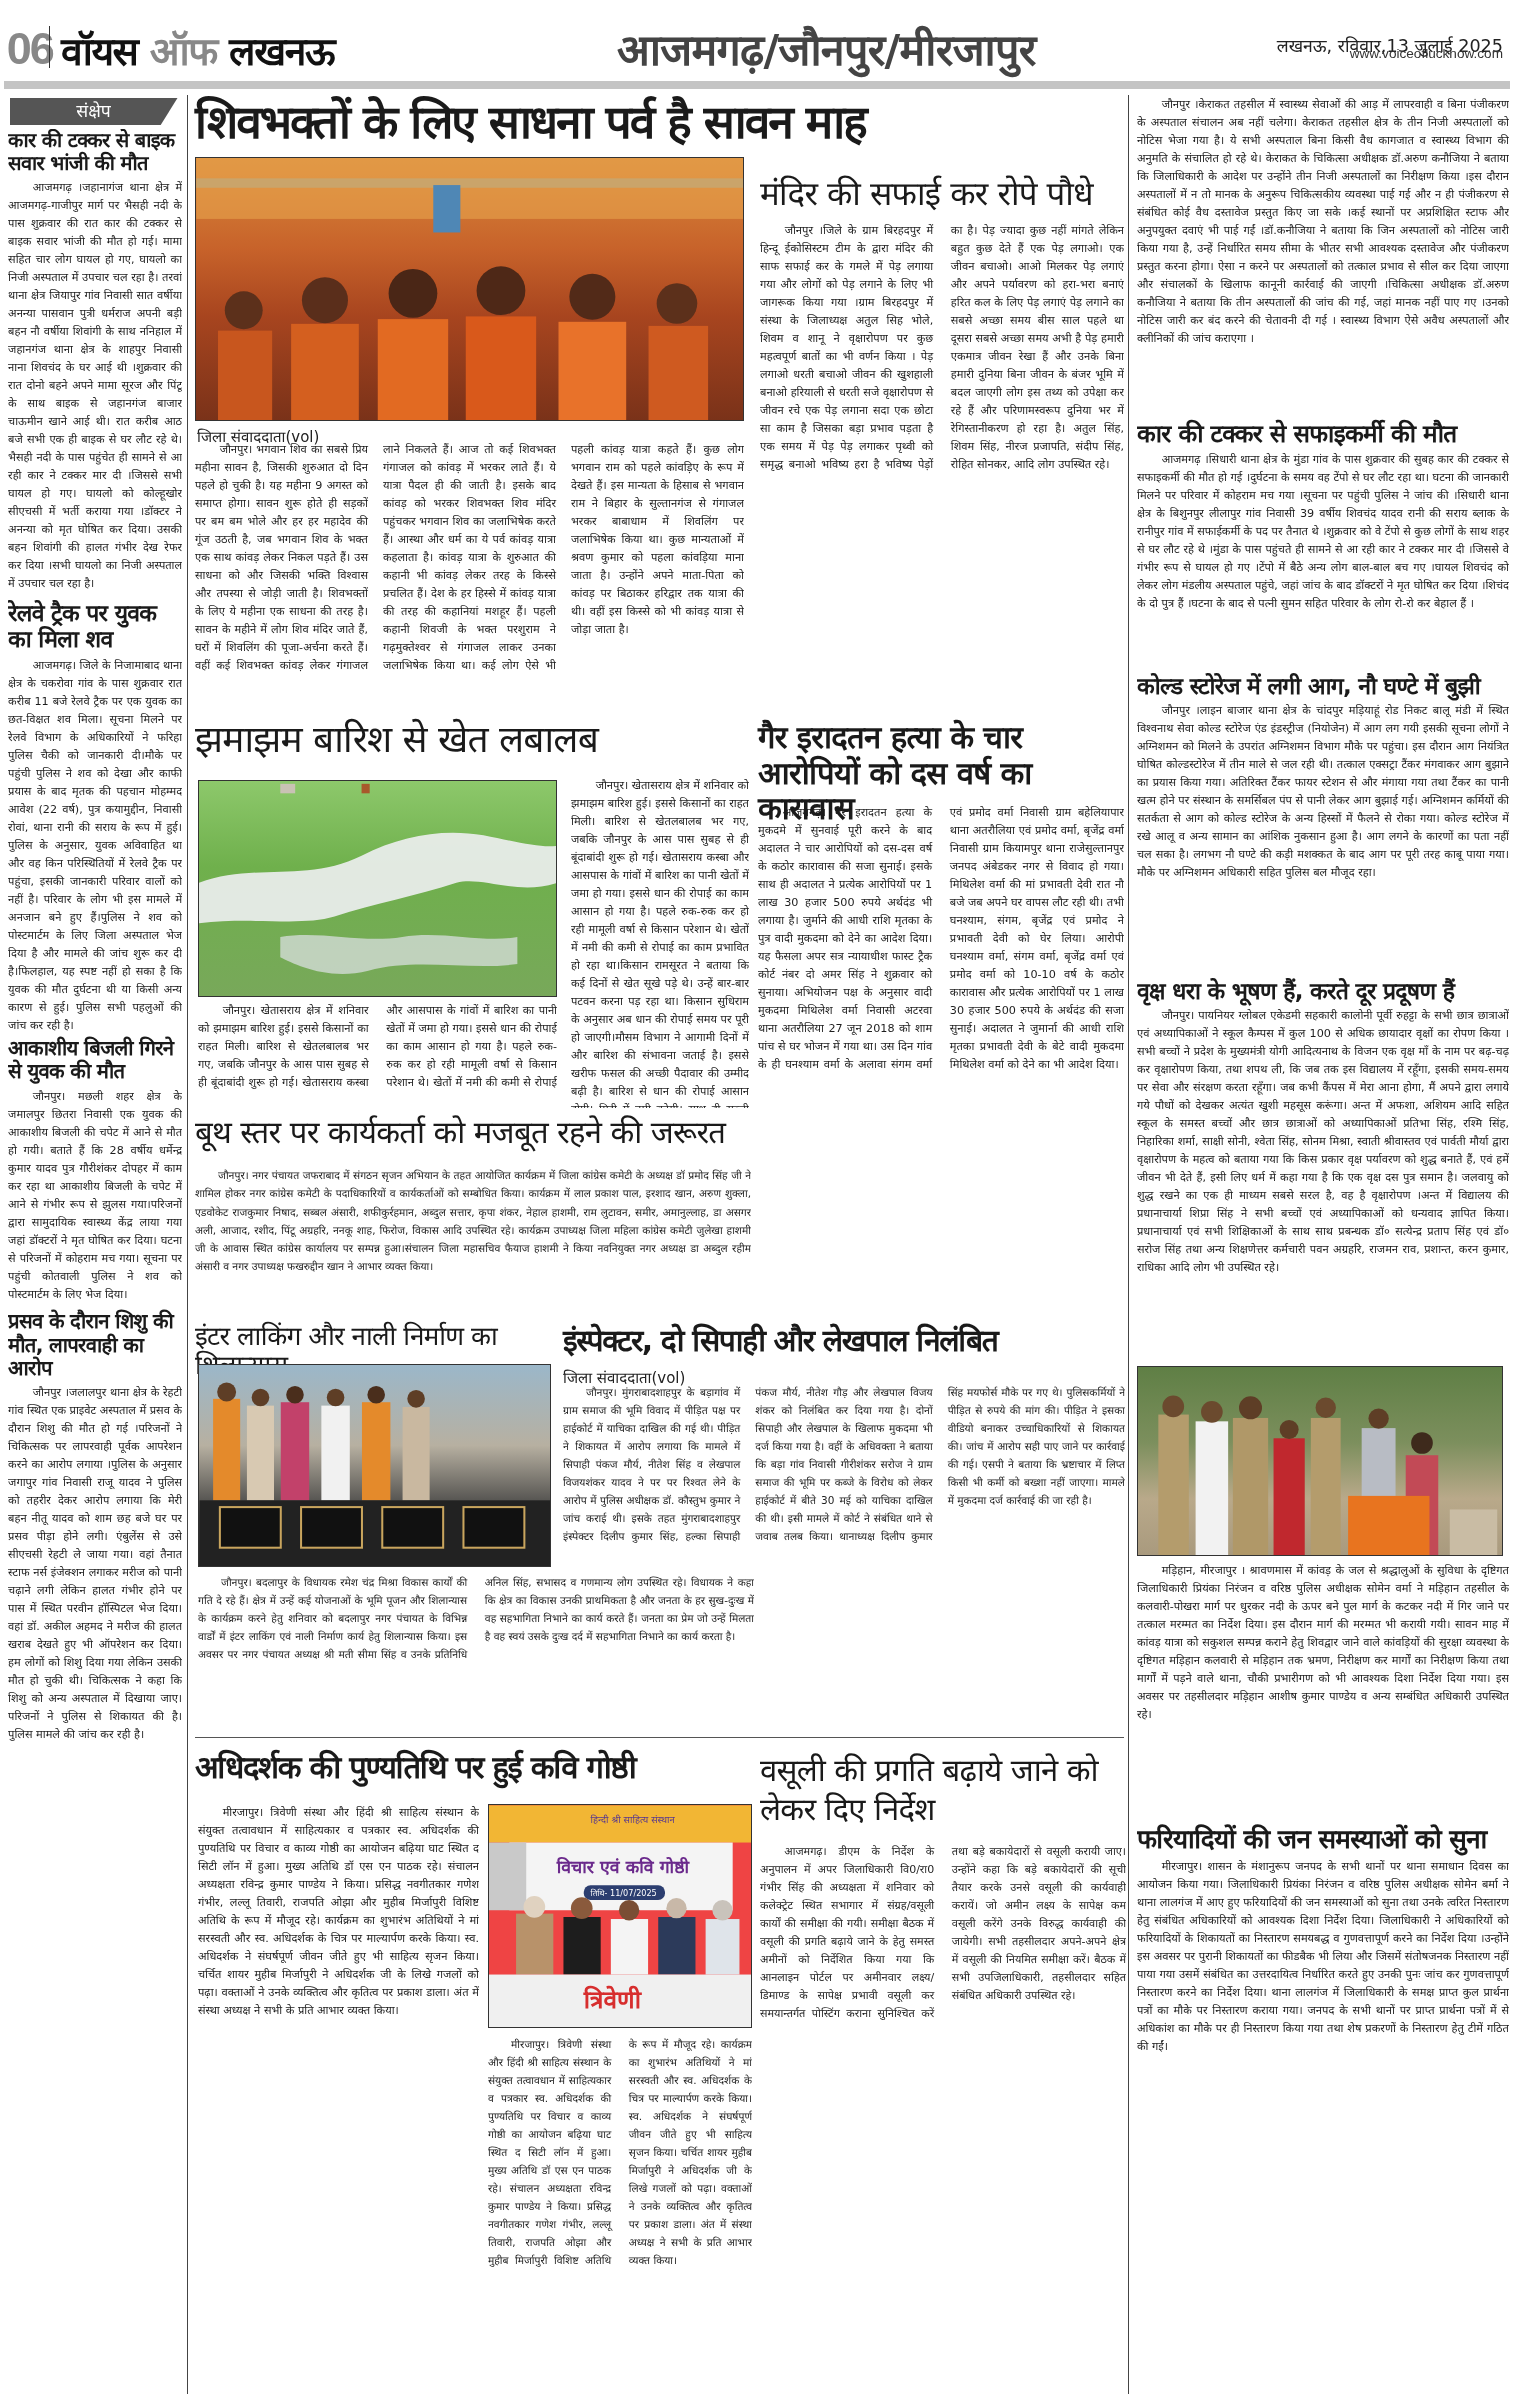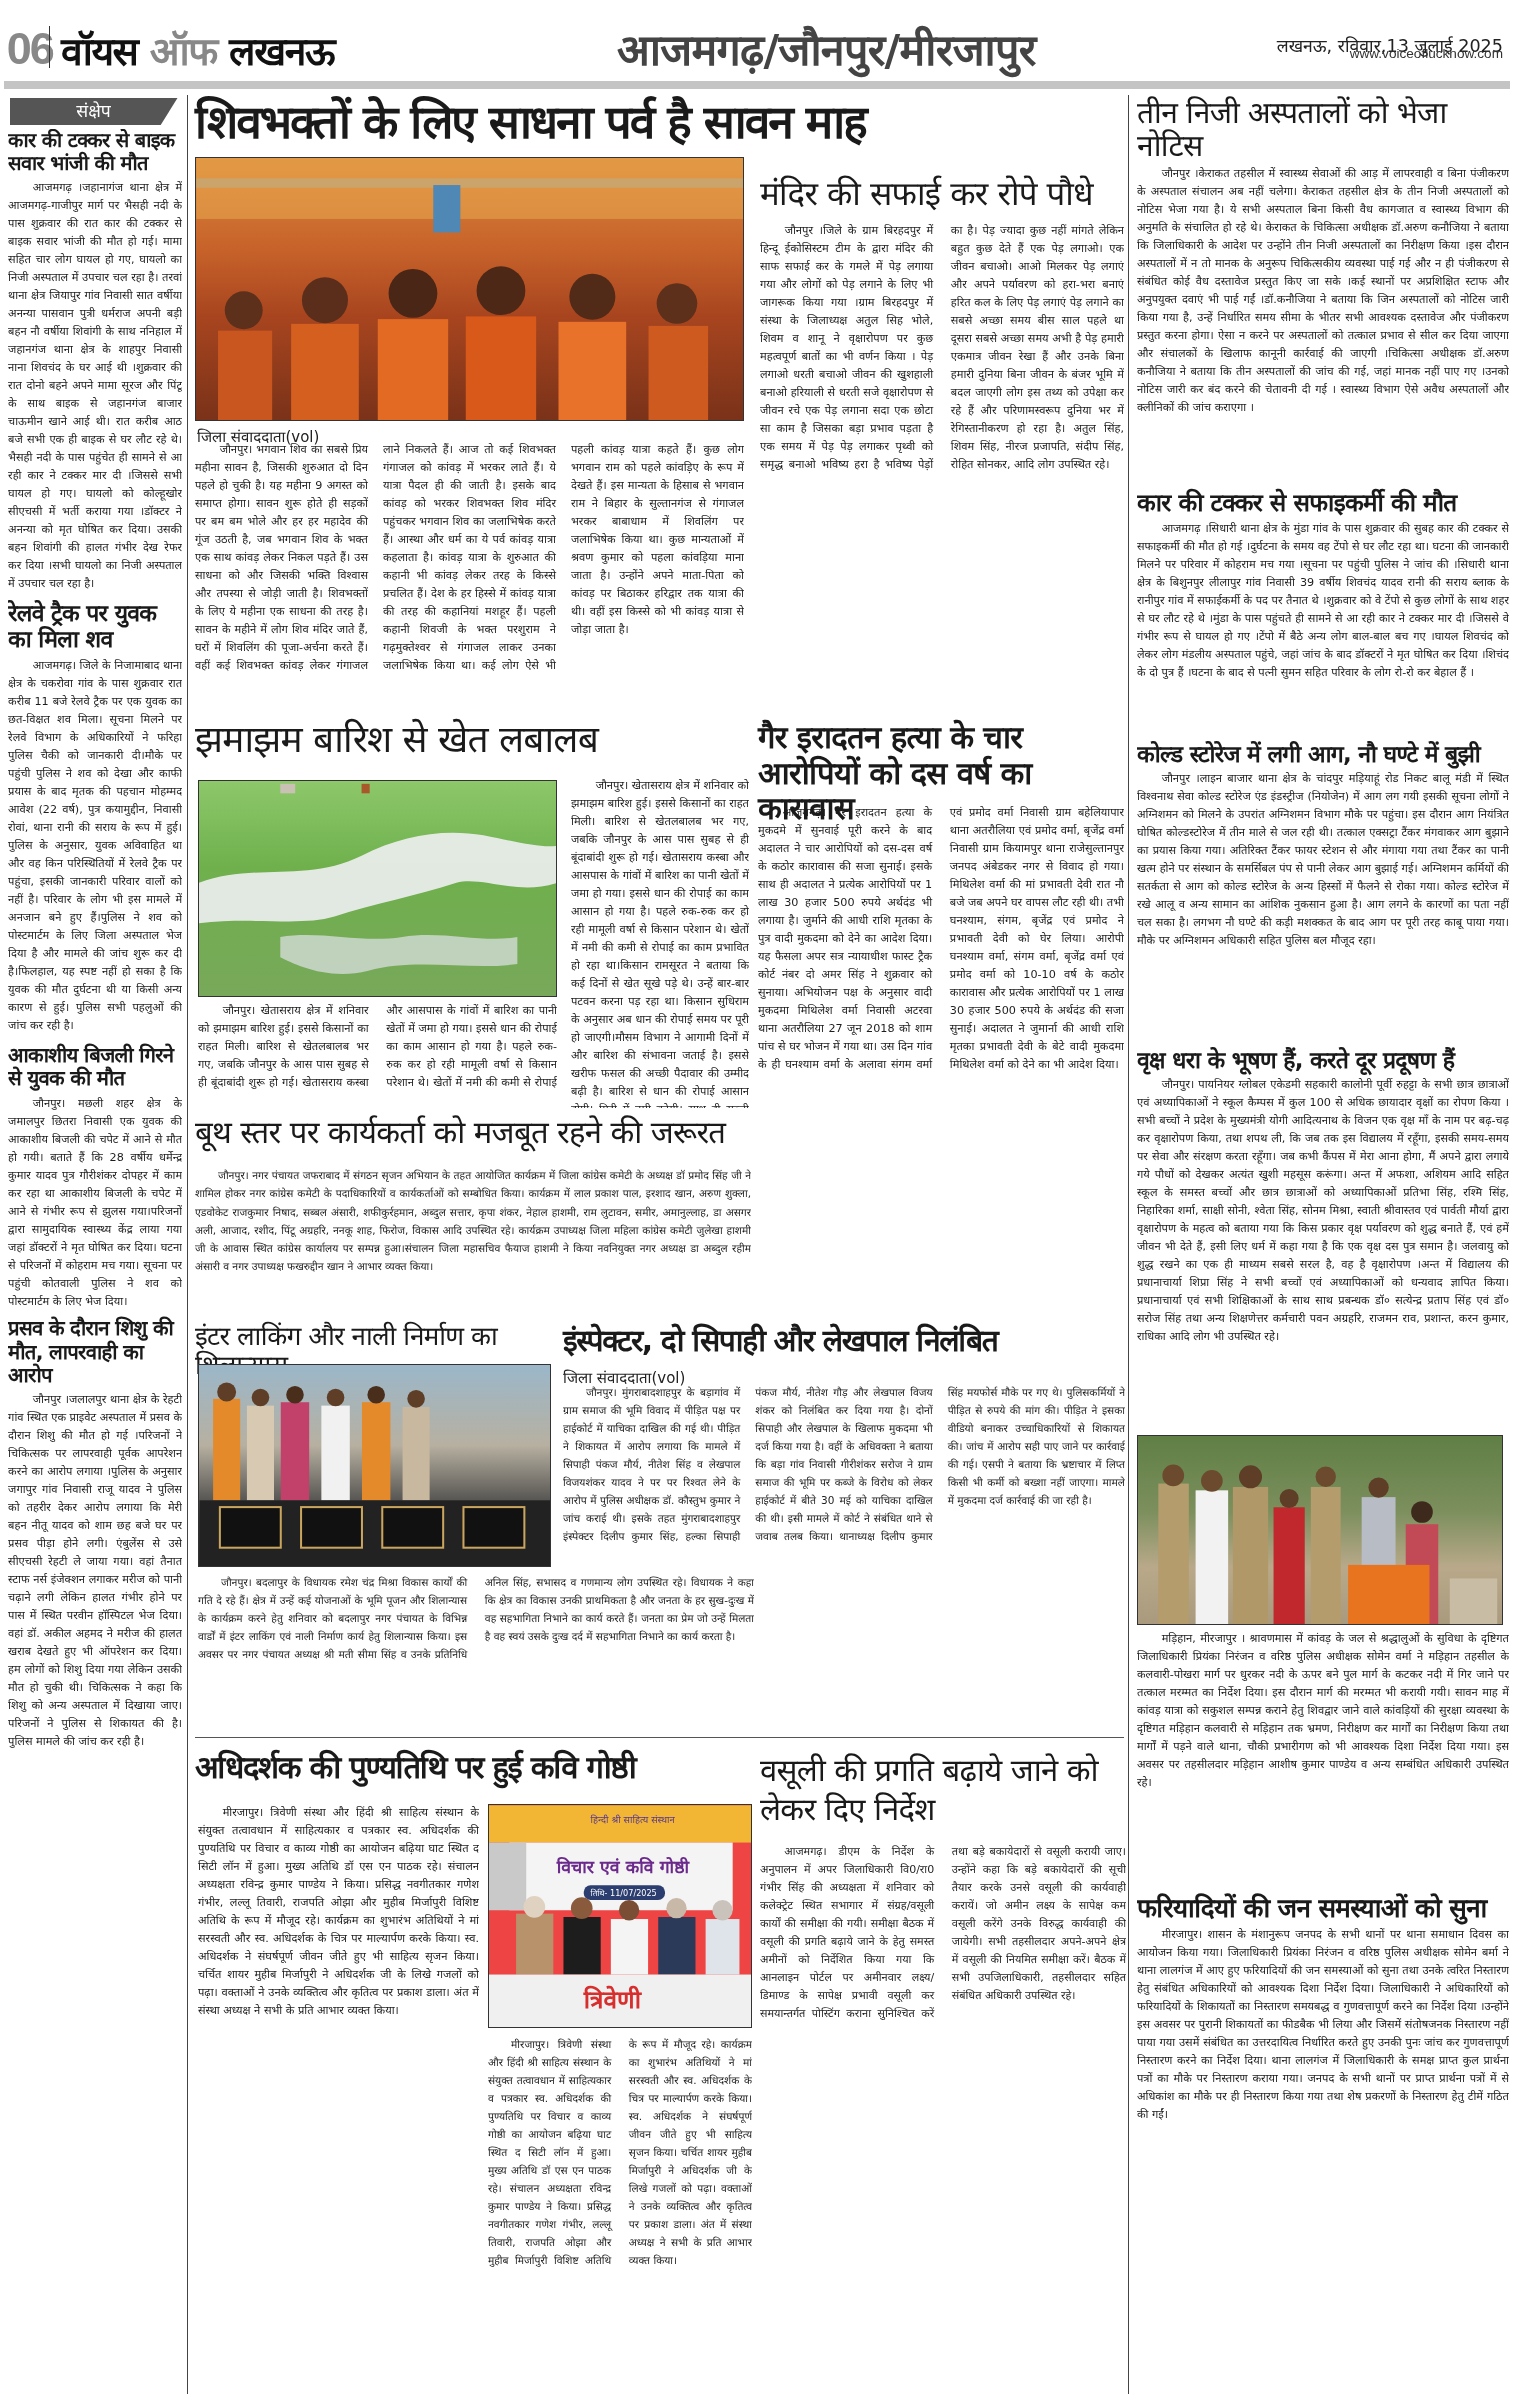--- a/index.html
+++ b/index.html
@@ -49,21 +49,21 @@
     <div class="body-text">
         <p>आजमगढ़ ।जहानागंज थाना क्षेत्र में आजमगढ़-गाजीपुर मार्ग पर भैसही नदी के पास शुक्रवार की रात कार की टक्कर से बाइक सवार भांजी की मौत हो गई। मामा सहित चार लोग घायल हो गए, घायलो का निजी अस्पताल में उपचार चल रहा है। तरवां थाना क्षेत्र जियापुर गांव निवासी सात वर्षीया अनन्या पासवान पुत्री धर्मराज अपनी बड़ी बहन नौ वर्षीया शिवांगी के साथ ननिहाल में जहानगंज थाना क्षेत्र के शाहपुर निवासी नाना शिवचंद के घर आई थी ।शुक्रवार की रात दोनो बहने अपने मामा सूरज और पिंटू के साथ बाइक से जहानगंज बाजार चाऊमीन खाने आई थी। रात करीब आठ बजे सभी एक ही बाइक से घर लौट रहे थे। भैसही नदी के पास पहुंचेत ही सामने से आ रही कार ने टक्कर मार दी ।जिससे सभी घायल हो गए। घायलो को कोल्हूखोर सीएचसी में भर्ती कराया गया ।डॉक्टर ने अनन्या को मृत घोषित कर दिया। उसकी बहन शिवांगी की हालत गंभीर देख रेफर कर दिया ।सभी घायलो का निजी अस्पताल में उपचार चल रहा है।</p>
       </div>
   </div>
   <div style="margin-top:6.8px">
     <div class="hd" style="font-size:23px;margin-bottom:4.1px">रेलवे ट्रैक पर युवक का मिला शव</div>
     <div class="body-text">
         <p>आजमगढ़। जिले के निजामाबाद थाना क्षेत्र के चकरोवा गांव के पास शुक्रवार रात करीब 11 बजे रेलवे ट्रैक पर एक युवक का छत-विक्षत शव मिला। सूचना मिलने पर रेलवे विभाग के अधिकारियों ने फरिहा पुलिस चैकी को जानकारी दी।मौके पर पहुंची पुलिस ने शव को देखा और काफी प्रयास के बाद मृतक की पहचान मोहम्मद आवेश (22 वर्ष), पुत्र कयामुद्दीन, निवासी रोवां, थाना रानी की सराय के रूप में हुई। पुलिस के अनुसार, युवक अविवाहित था और वह किन परिस्थितियों में रेलवे ट्रैक पर पहुंचा, इसकी जानकारी परिवार वालों को नहीं है। परिवार के लोग भी इस मामले में अनजान बने हुए हैं।पुलिस ने शव को पोस्टमार्टम के लिए जिला अस्पताल भेज दिया है और मामले की जांच शुरू कर दी है।फिलहाल, यह स्पष्ट नहीं हो सका है कि युवक की मौत दुर्घटना थी या किसी अन्य कारण से हुई। पुलिस सभी पहलुओं की जांच कर रही है।</p>
       </div>
   </div>
-  <div style="margin-top:9px">
+  <div style="margin-top:2px">
     <div class="hd" style="font-size:20.3px;margin-bottom:4.1px">आकाशीय बिजली गिरने से युवक की मौत</div>
     <div class="body-text">
         <p>जौनपुर। मछली शहर क्षेत्र के जमालपुर छितरा निवासी एक युवक की आकाशीय बिजली की चपेट में आने से मौत हो गयी। बताते हैं कि 28 वर्षीय धर्मेन्द्र कुमार यादव पुत्र गौरीशंकर दोपहर में काम कर रहा था आकाशीय बिजली के चपेट में आने से गंभीर रूप से झुलस गया।परिजनों द्वारा सामुदायिक स्वास्थ्य केंद्र लाया गया जहां डॉक्टरों ने मृत घोषित कर दिया। घटना से परिजनों में कोहराम मच गया। सूचना पर पहुंची कोतवाली पुलिस ने शव को पोस्टमार्टम के लिए भेज दिया।</p>
       </div>
   </div>
   <div style="margin-top:6.8px">
     <div class="hd" style="font-size:20.3px;margin-bottom:4.1px">प्रसव के दौरान शिशु की मौत, लापरवाही का आरोप</div>
     <div class="body-text">
         <p>जौनपुर ।जलालपुर थाना क्षेत्र के रेहटी गांव स्थित एक प्राइवेट अस्पताल में प्रसव के दौरान शिशु की मौत हो गई ।परिजनों ने चिकित्सक पर लापरवाही पूर्वक आपरेशन करने का आरोप लगाया ।पुलिस के अनुसार जगापुर गांव निवासी राजू यादव ने पुलिस को तहरीर देकर आरोप लगाया कि मेरी बहन नीतू यादव को शाम छह बजे घर पर प्रसव पीड़ा होने लगी। एंबुलेंस से उसे सीएचसी रेहटी ले जाया गया। वहां तैनात स्टाफ नर्स इंजेक्शन लगाकर मरीज को पानी चढ़ाने लगी लेकिन हालत गंभीर होने पर पास में स्थित परवीन हॉस्पिटल भेज दिया। वहां डॉ. अकील अहमद ने मरीज की हालत खराब देखते हुए भी ऑपरेशन कर दिया। हम लोगों को शिशु दिया गया लेकिन उसकी मौत हो चुकी थी। चिकित्सक ने कहा कि शिशु को अन्य अस्पताल में दिखाया जाए। परिजनों ने पुलिस से शिकायत की है। पुलिस मामले की जांच कर रही है।</p>
       </div>
@@ -94,21 +94,20 @@
 <div class="abs body-text threecol" style="left:195px;top:441px;width:549px;height:264px">
     <p>जौनपुर। भगवान शिव का सबसे प्रिय महीना सावन है, जिसकी शुरुआत दो दिन पहले हो चुकी है। यह महीना 9 अगस्त को समाप्त होगा। सावन शुरू होते ही सड़कों पर बम बम भोले और हर हर महादेव की गूंज उठती है, जब भगवान शिव के भक्त एक साथ कांवड़ लेकर निकल पड़ते हैं। उस साधना को और जिसकी भक्ति विश्वास और तपस्या से जोड़ी जाती है। शिवभक्तों के लिए ये महीना एक साधना की तरह है। सावन के महीने में लोग शिव मंदिर जाते हैं, घरों में शिवलिंग की पूजा-अर्चना करते हैं। वहीं कई शिवभक्त कांवड़ लेकर गंगाजल लाने निकलते हैं। आज तो कई शिवभक्त गंगाजल को कांवड़ में भरकर लाते हैं। ये यात्रा पैदल ही की जाती है। इसके बाद कांवड़ को भरकर शिवभक्त शिव मंदिर पहुंचकर भगवान शिव का जलाभिषेक करते हैं। आस्था और धर्म का ये पर्व कांवड़ यात्रा कहलाता है। कांवड़ यात्रा के शुरुआत की कहानी भी कांवड़ लेकर तरह के किस्से प्रचलित हैं। देश के हर हिस्से में कांवड़ यात्रा की तरह की कहानियां मशहूर हैं। पहली कहानी शिवजी के भक्त परशुराम ने गढ़मुक्तेश्वर से गंगाजल लाकर उनका जलाभिषेक किया था। कई लोग ऐसे भी पहली कांवड़ यात्रा कहते हैं। कुछ लोग भगवान राम को पहले कांवड़िए के रूप में देखते हैं। इस मान्यता के हिसाब से भगवान राम ने बिहार के सुल्तानगंज से गंगाजल भरकर बाबाधाम में शिवलिंग पर जलाभिषेक किया था। कुछ मान्यताओं में श्रवण कुमार को पहला कांवड़िया माना जाता है। उन्होंने अपने माता-पिता को कांवड़ पर बिठाकर हरिद्वार तक यात्रा की थी। वहीं इस किस्से को भी कांवड़ यात्रा से जोड़ा जाता है।</p>
   </div>
 
 <div class="abs hd-light" style="left:760px;top:176px;width:366px;font-size:33px">मंदिर की सफाई कर रोपे पौधे</div>
 <div class="abs body-text twocol" style="left:760px;top:222px;width:364px;height:485px">
     <p>जौनपुर ।जिले के ग्राम बिरहदपुर में हिन्दू ईकोसिस्टम टीम के द्वारा मंदिर की साफ सफाई कर के गमले में पेड़ लगाया गया और लोगों को पेड़ लगाने के लिए भी जागरूक किया गया ।ग्राम बिरहदपुर में संस्था के जिलाध्यक्ष अतुल सिह भोले, शिवम व शानू ने वृक्षारोपण पर कुछ महत्वपूर्ण बातों का भी वर्णन किया । पेड़ लगाओ धरती बचाओ जीवन की खुशहाली बनाओ हरियाली से धरती सजे वृक्षारोपण से जीवन रचे एक पेड़ लगाना सदा एक छोटा सा काम है जिसका बड़ा प्रभाव पड़ता है एक समय में पेड़ पेड़ लगाकर पृथ्वी को समृद्ध बनाओ भविष्य हरा है भविष्य पेड़ों का है। पेड़ ज्यादा कुछ नहीं मांगते लेकिन बहुत कुछ देते हैं एक पेड़ लगाओ। एक जीवन बचाओ। आओ मिलकर पेड़ लगाएं और अपने पर्यावरण को हरा-भरा बनाएं हरित कल के लिए पेड़ लगाएं पेड़ लगाने का सबसे अच्छा समय बीस साल पहले था दूसरा सबसे अच्छा समय अभी है पेड़ हमारी एकमात्र जीवन रेखा हैं और उनके बिना हमारी दुनिया बिना जीवन के बंजर भूमि में बदल जाएगी लोग इस तथ्य को उपेक्षा कर रहे हैं और परिणामस्वरूप दुनिया भर में रेगिस्तानीकरण हो रहा है। अतुल सिंह, शिवम सिंह, नीरज प्रजापति, संदीप सिंह, रोहित सोनकर, आदि लोग उपस्थित रहे।</p>
   </div>
 
 <div class="abs" style="left:1137px;top:96px;width:372px;height:2299px;overflow:hidden">
-  <div class="hd-light" style="font-size:30px;margin-bottom:2.7px">तीन निजी अस्पतालों को भेजा नोटिस</div>
   <div class="body-text" style="height:319px">
       <p>जौनपुर ।केराकत तहसील में स्वास्थ्य सेवाओं की आड़ में लापरवाही व बिना पंजीकरण के अस्पताल संचालन अब नहीं चलेगा। केराकत तहसील क्षेत्र के तीन निजी अस्पतालों को नोटिस भेजा गया है। ये सभी अस्पताल बिना किसी वैध कागजात व स्वास्थ्य विभाग की अनुमति के संचालित हो रहे थे। केराकत के चिकित्सा अधीक्षक डॉ.अरुण कनौजिया ने बताया कि जिलाधिकारी के आदेश पर उन्होंने तीन निजी अस्पतालों का निरीक्षण किया ।इस दौरान अस्पतालों में न तो मानक के अनुरूप चिकित्सकीय व्यवस्था पाई गई और न ही पंजीकरण से संबंधित कोई वैध दस्तावेज प्रस्तुत किए जा सके ।कई स्थानों पर अप्रशिक्षित स्टाफ और अनुपयुक्त दवाएं भी पाई गईं ।डॉ.कनौजिया ने बताया कि जिन अस्पतालों को नोटिस जारी किया गया है, उन्हें निर्धारित समय सीमा के भीतर सभी आवश्यक दस्तावेज और पंजीकरण प्रस्तुत करना होगा। ऐसा न करने पर अस्पतालों को तत्काल प्रभाव से सील कर दिया जाएगा और संचालकों के खिलाफ कानूनी कार्रवाई की जाएगी ।चिकित्सा अधीक्षक डॉ.अरुण कनौजिया ने बताया कि तीन अस्पतालों की जांच की गई, जहां मानक नहीं पाए गए ।उनको नोटिस जारी कर बंद करने की चेतावनी दी गई । स्वास्थ्य विभाग ऐसे अवैध अस्पतालों और क्लीनिकों की जांच कराएगा ।</p>
     </div>
 
   <div class="hd" style="font-size:24.4px;margin:5.4px 0 2.7px">कार की टक्कर से सफाइकर्मी की मौत</div>
   <div class="body-text" style="height:216px">
       <p>आजमगढ़ ।सिधारी थाना क्षेत्र के मुंडा गांव के पास शुक्रवार की सुबह कार की टक्कर से सफाइकर्मी की मौत हो गई ।दुर्घटना के समय वह टेंपो से घर लौट रहा था। घटना की जानकारी मिलने पर परिवार में कोहराम मच गया ।सूचना पर पहुंची पुलिस ने जांच की ।सिधारी थाना क्षेत्र के बिशुनपुर लीलापुर गांव निवासी 39 वर्षीय शिवचंद यादव रानी की सराय ब्लाक के रानीपुर गांव में सफाईकर्मी के पद पर तैनात थे ।शुक्रवार को वे टेंपो से कुछ लोगों के साथ शहर से घर लौट रहे थे ।मुंडा के पास पहुंचते ही सामने से आ रही कार ने टक्कर मार दी ।जिससे वे गंभीर रूप से घायल हो गए ।टेंपो में बैठे अन्य लोग बाल-बाल बच गए ।घायल शिवचंद को लेकर लोग मंडलीय अस्पताल पहुंचे, जहां जांच के बाद डॉक्टरों ने मृत घोषित कर दिया ।शिचंद के दो पुत्र हैं ।घटना के बाद से पत्नी सुमन सहित परिवार के लोग रो-रो कर बेहाल हैं ।</p>
     </div>
 
   <div class="hd" style="font-size:23px;margin:5.4px 0 2.7px">कोल्ड स्टोरेज में लगी आग, नौ घण्टे में बुझी</div>

